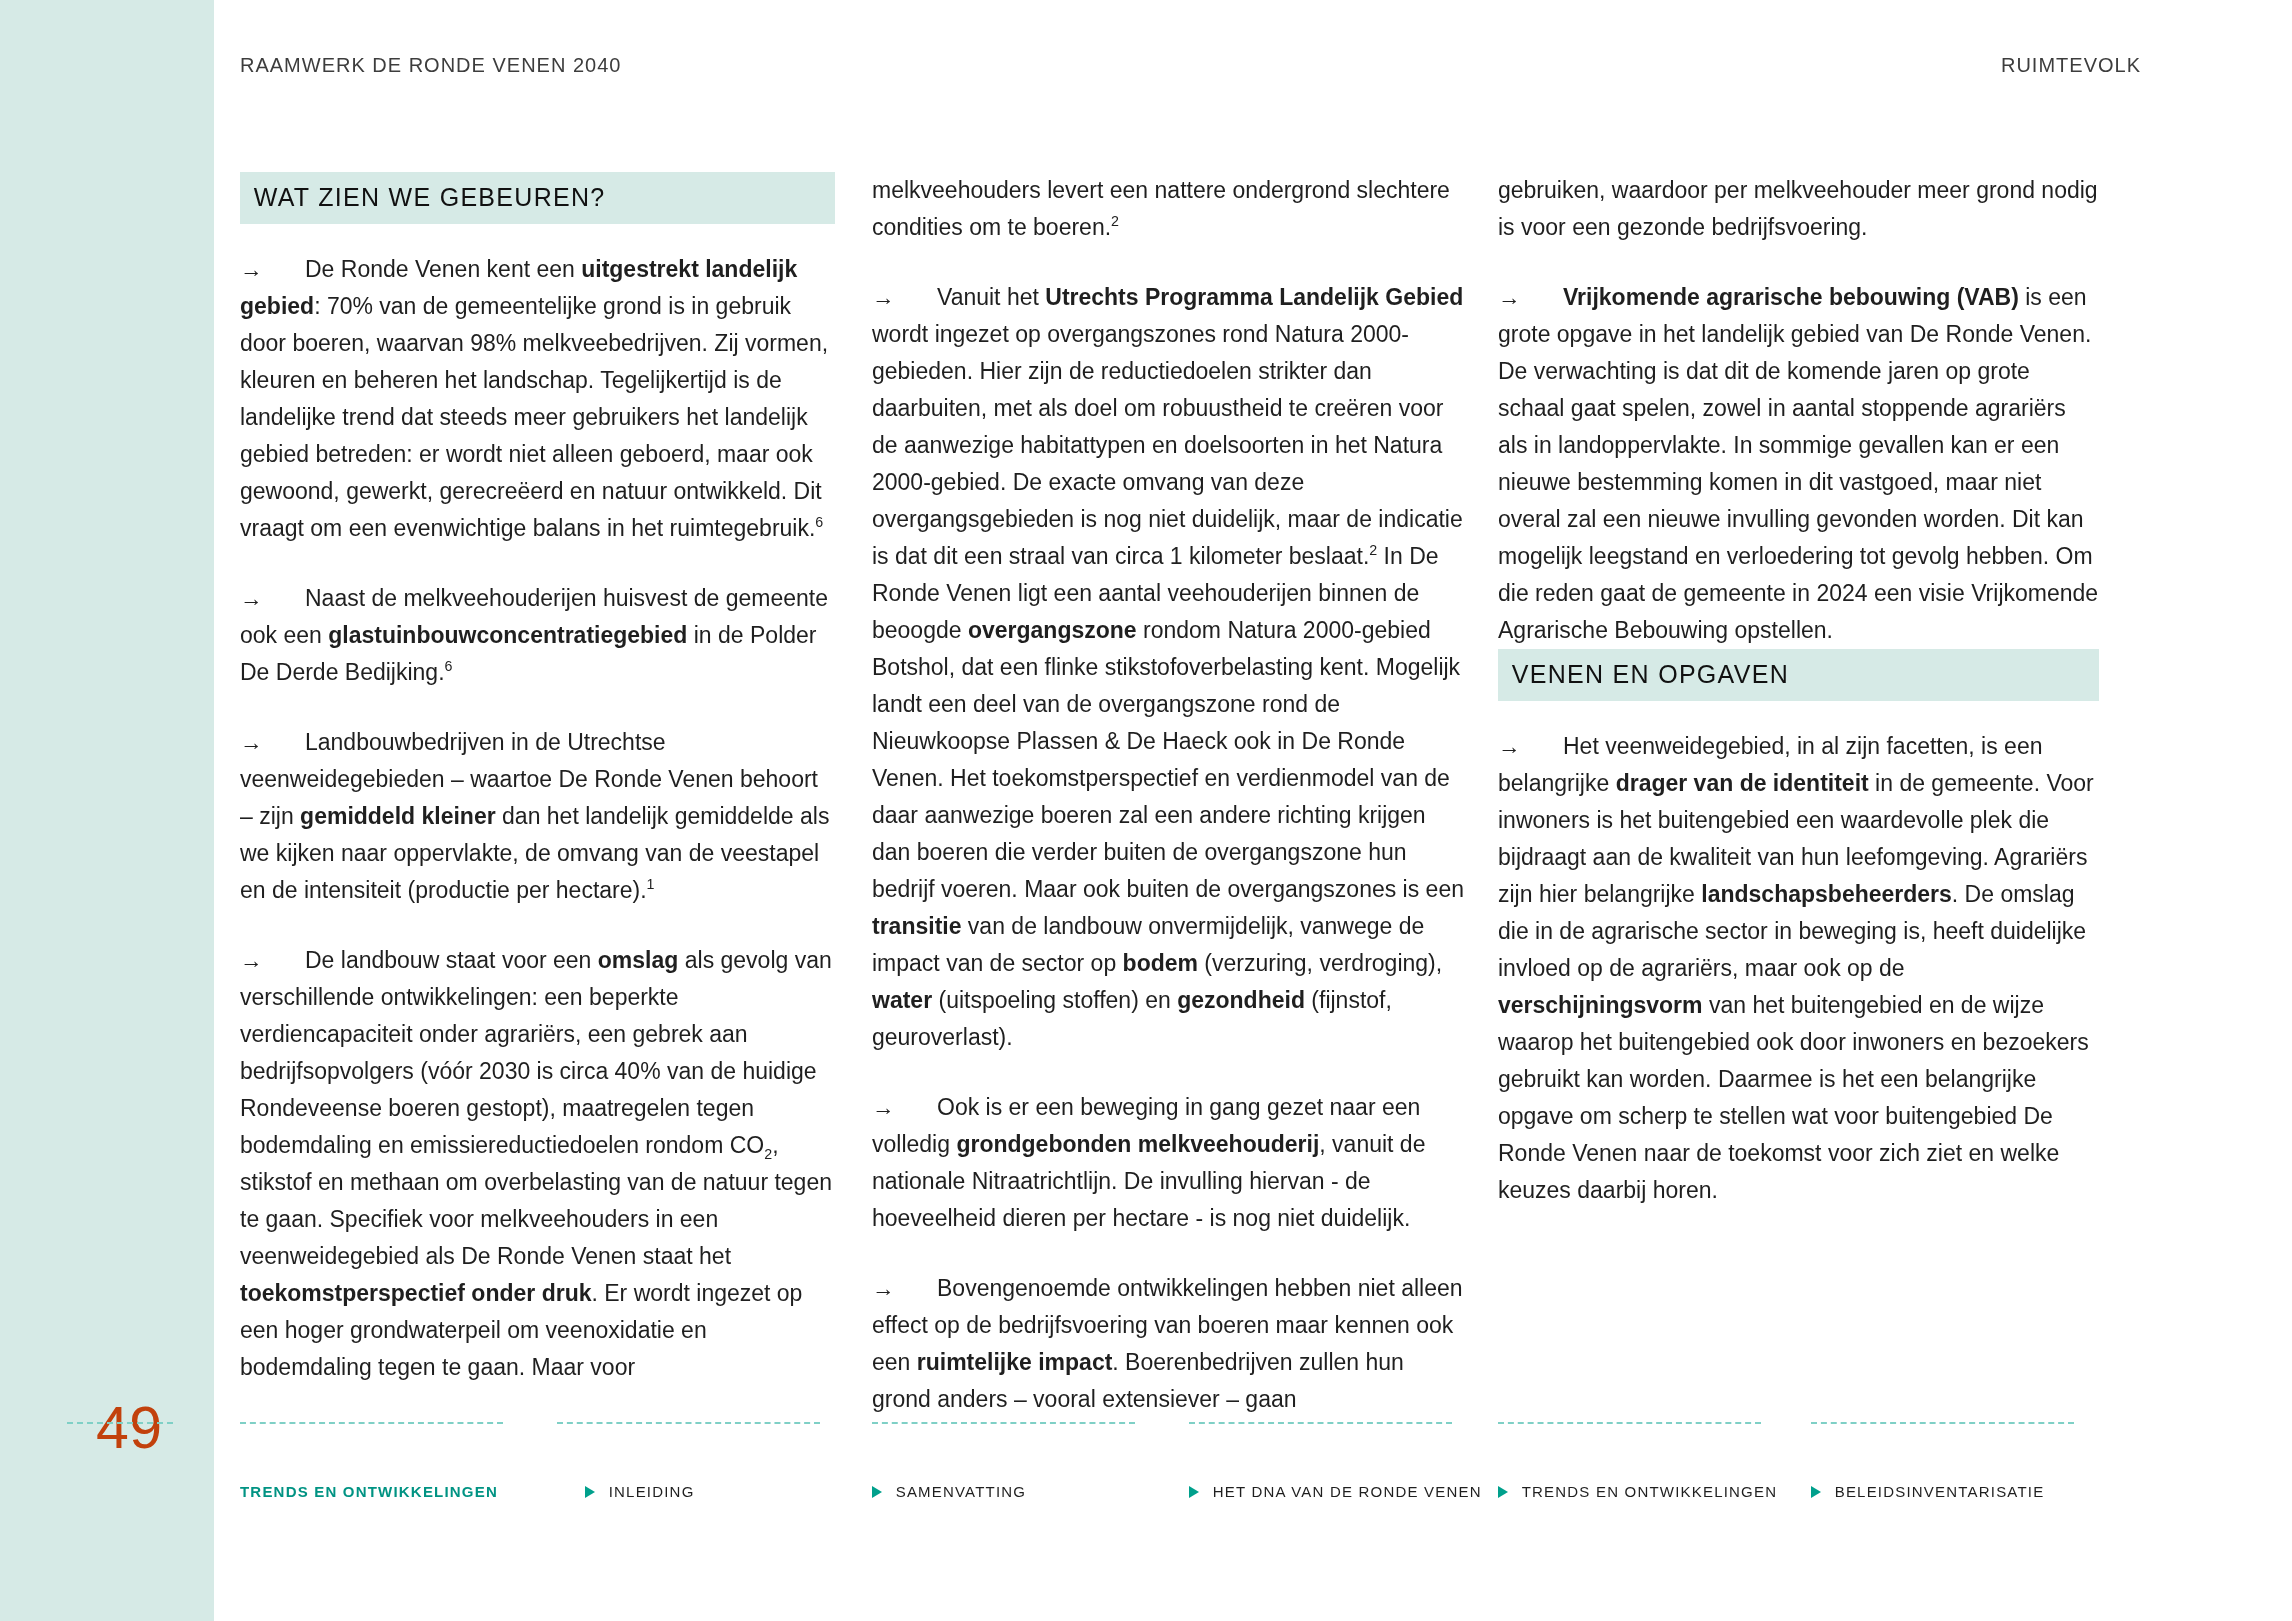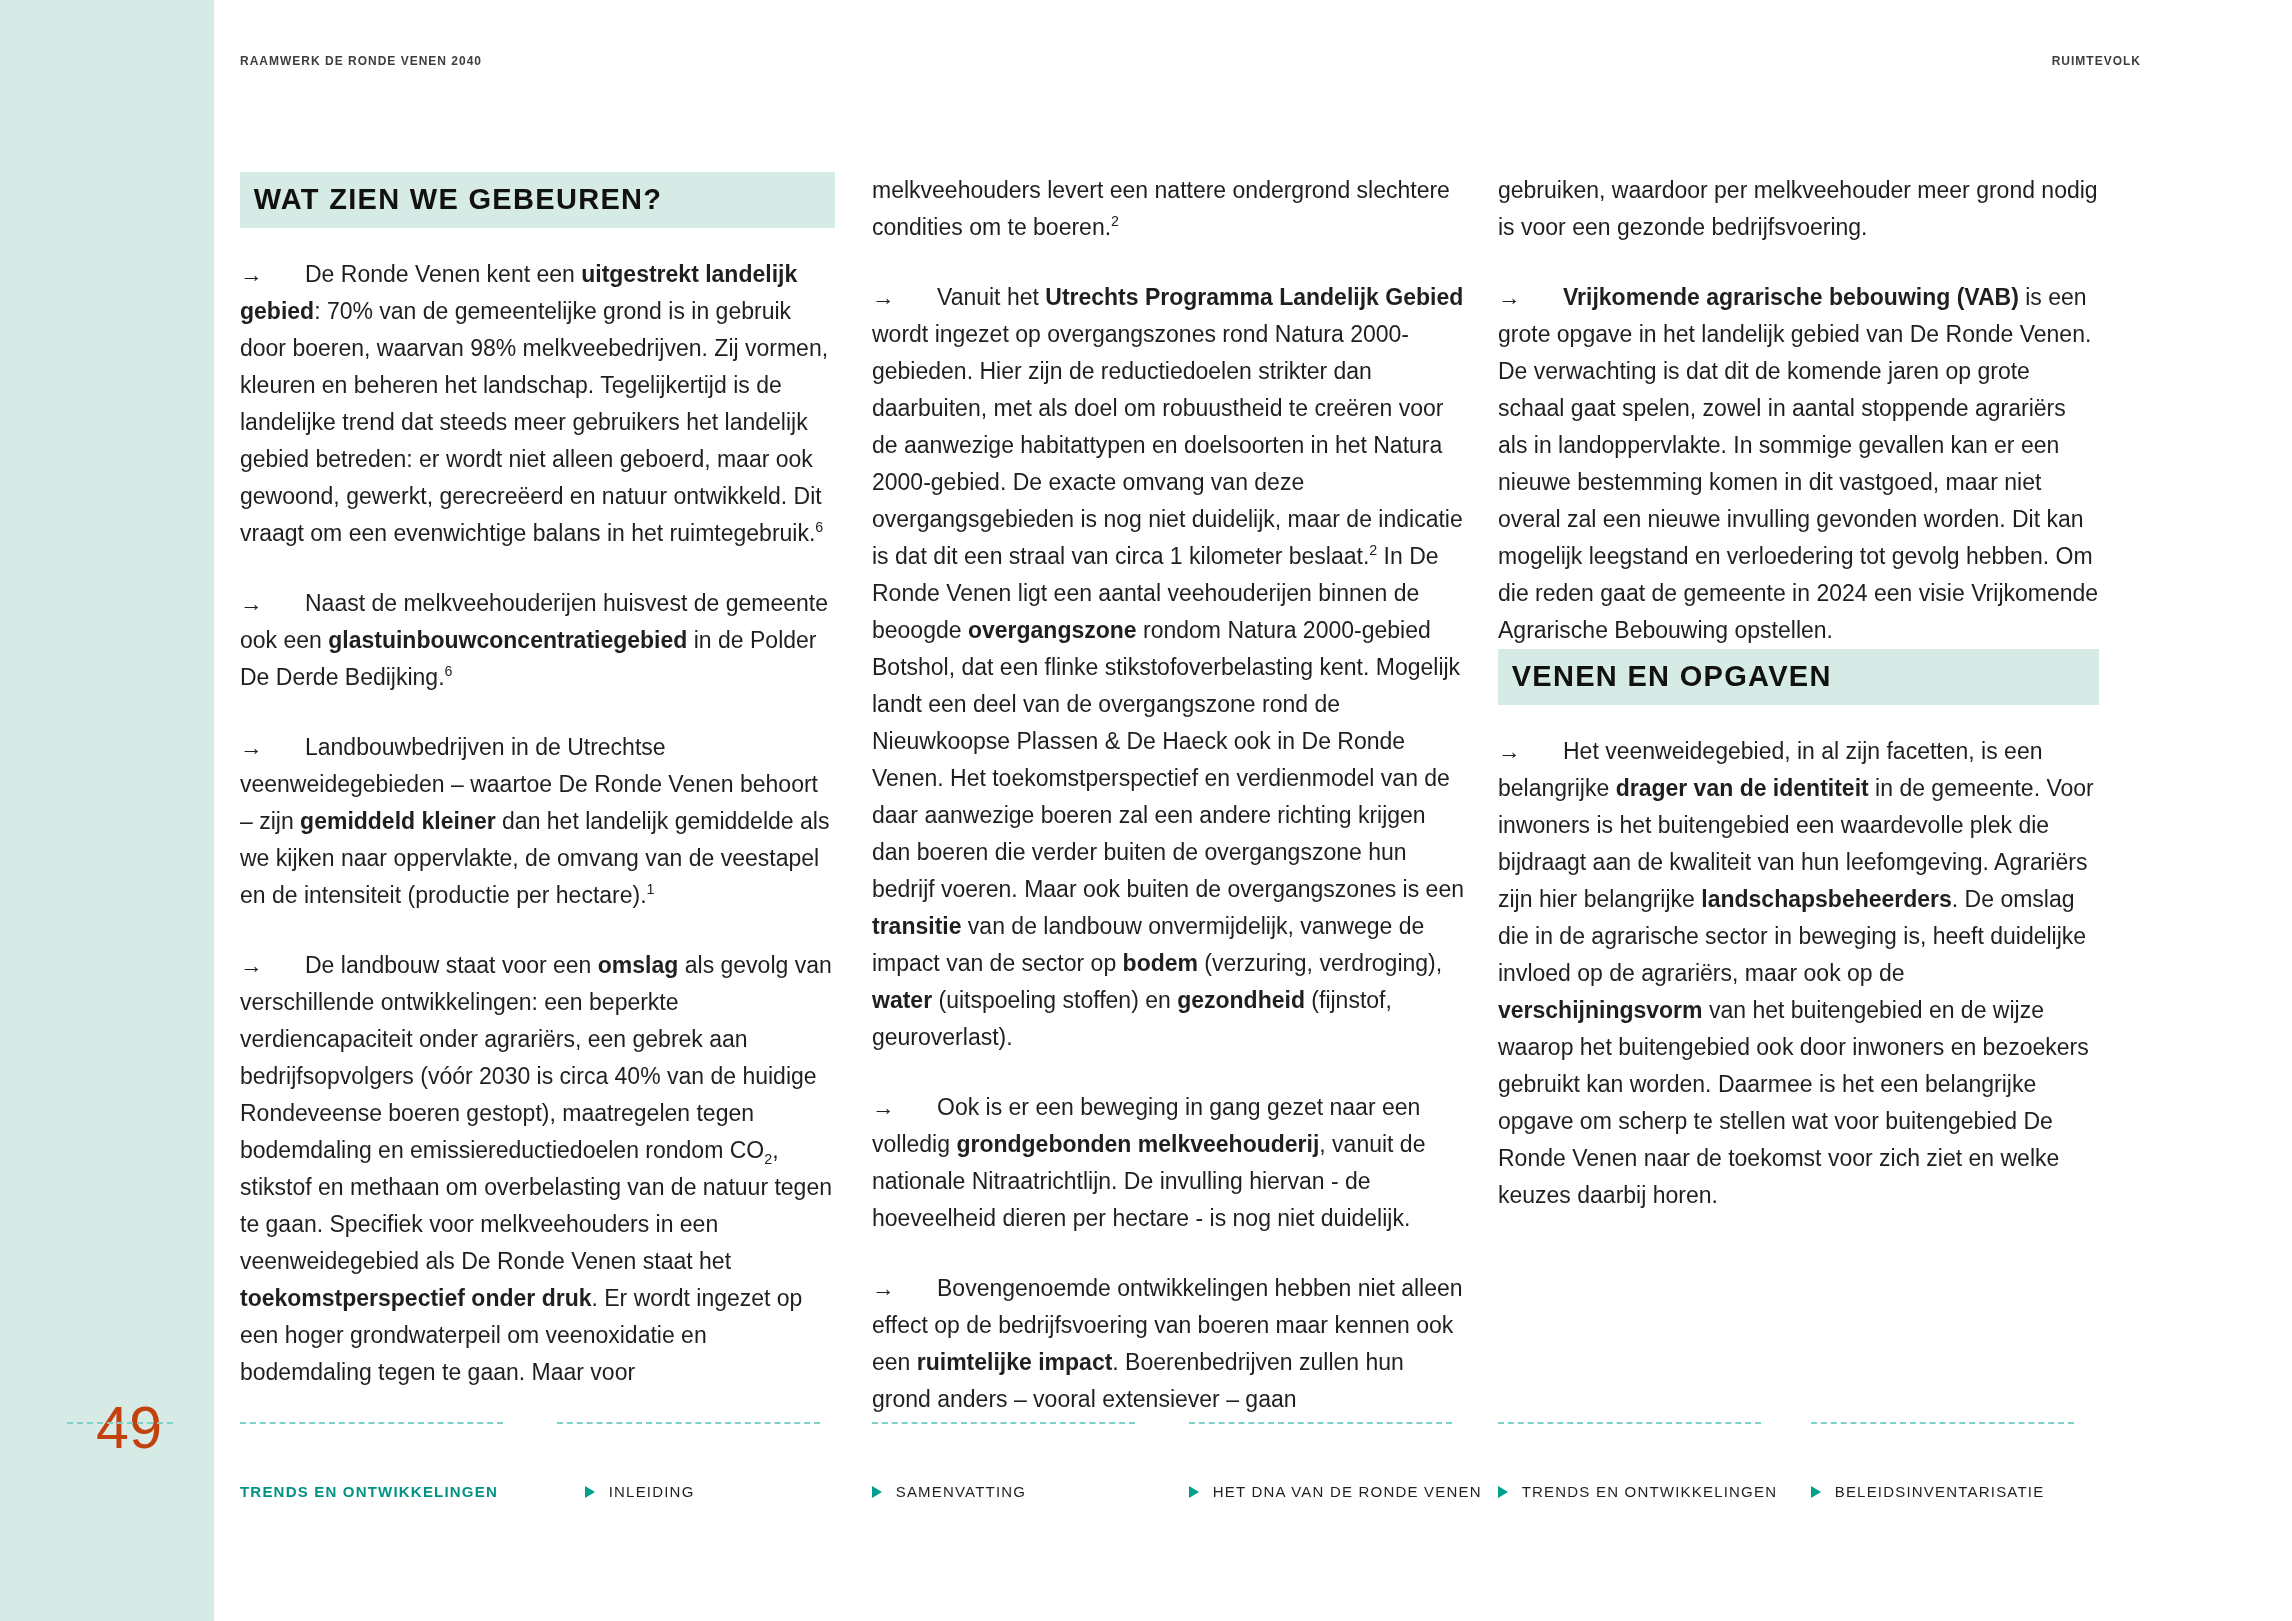--- a/index.html
+++ b/index.html
@@ -24,24 +24,24 @@
     left: 0;
     top: 0;
     width: 214px;
     height: 1621px;
     background: #d6eae6;
   }
   
   .runhead {
     position: absolute;
     top: 54px;
-    font-size: 12px;
+    font-size: 20px;
     letter-spacing: 1px;
     color: #3d3d3d;
-    font-weight: 700;
+    font-weight: 400;
     white-space: nowrap;
   }
   .runhead-left { left: 240px; }
   .runhead-right { right: 152px; }
 
   
   .col {
     position: absolute;
     top: 172px;
     width: 595px;
@@ -50,22 +50,22 @@
     color: #1f1f1f;
   }
   .col-1 { left: 240px; }
   .col-2 { left: 872px; }
   .col-3 { left: 1498px; width: 602px; }
 
   .section-bar {
     background: #d6eae6;
     padding: 11.8px 13.7px 12.7px 13.7px;
     margin: 0 0 27.4px 0;
-    font-size: 29px;
-    font-weight: 700;
+    font-size: 25px;
+    font-weight: 400;
     letter-spacing: 1.3px;
     color: #111111;
     line-height: 1.1;
     width: 568px;
     box-sizing: content-box;
   }
   .col-3 .section-bar { width: 574px; }
 
   p.para {
     margin: 0 0 33px 0;

